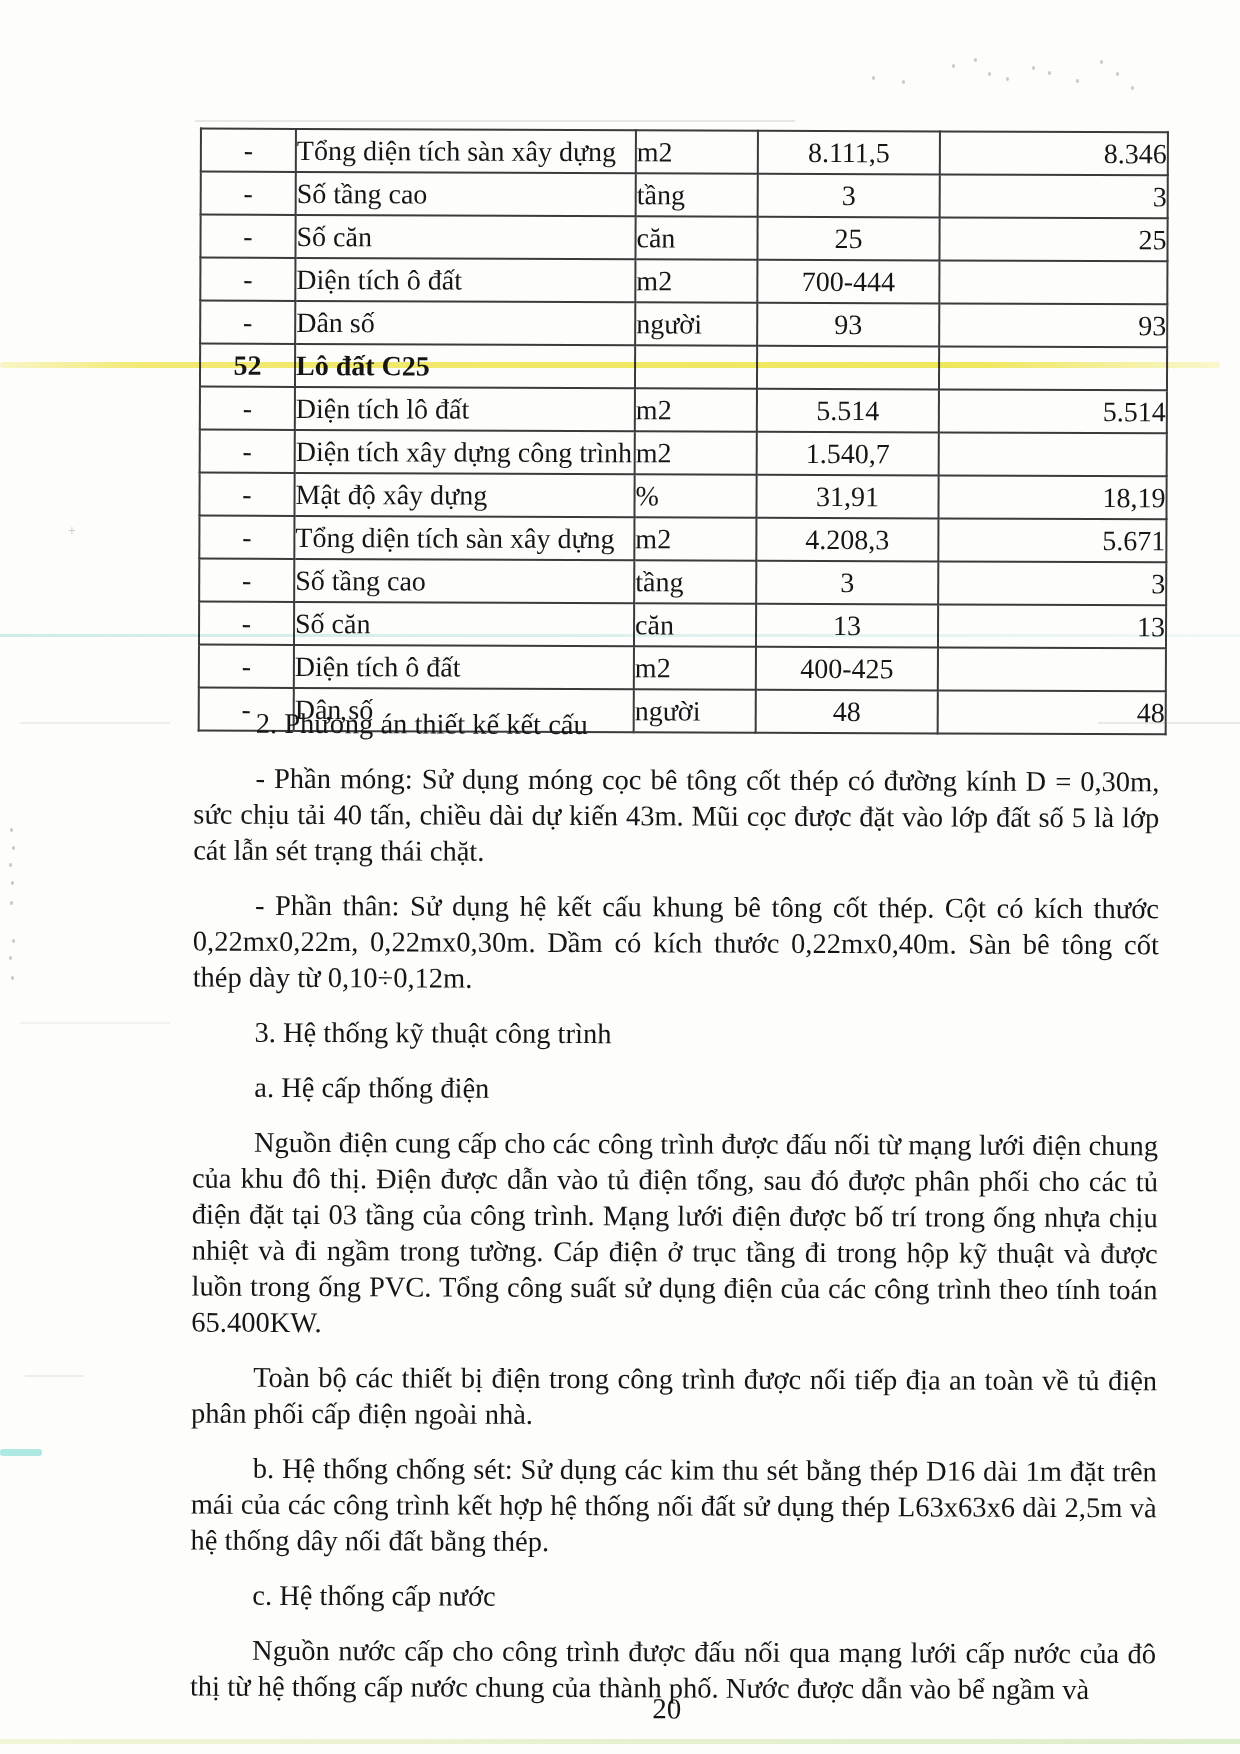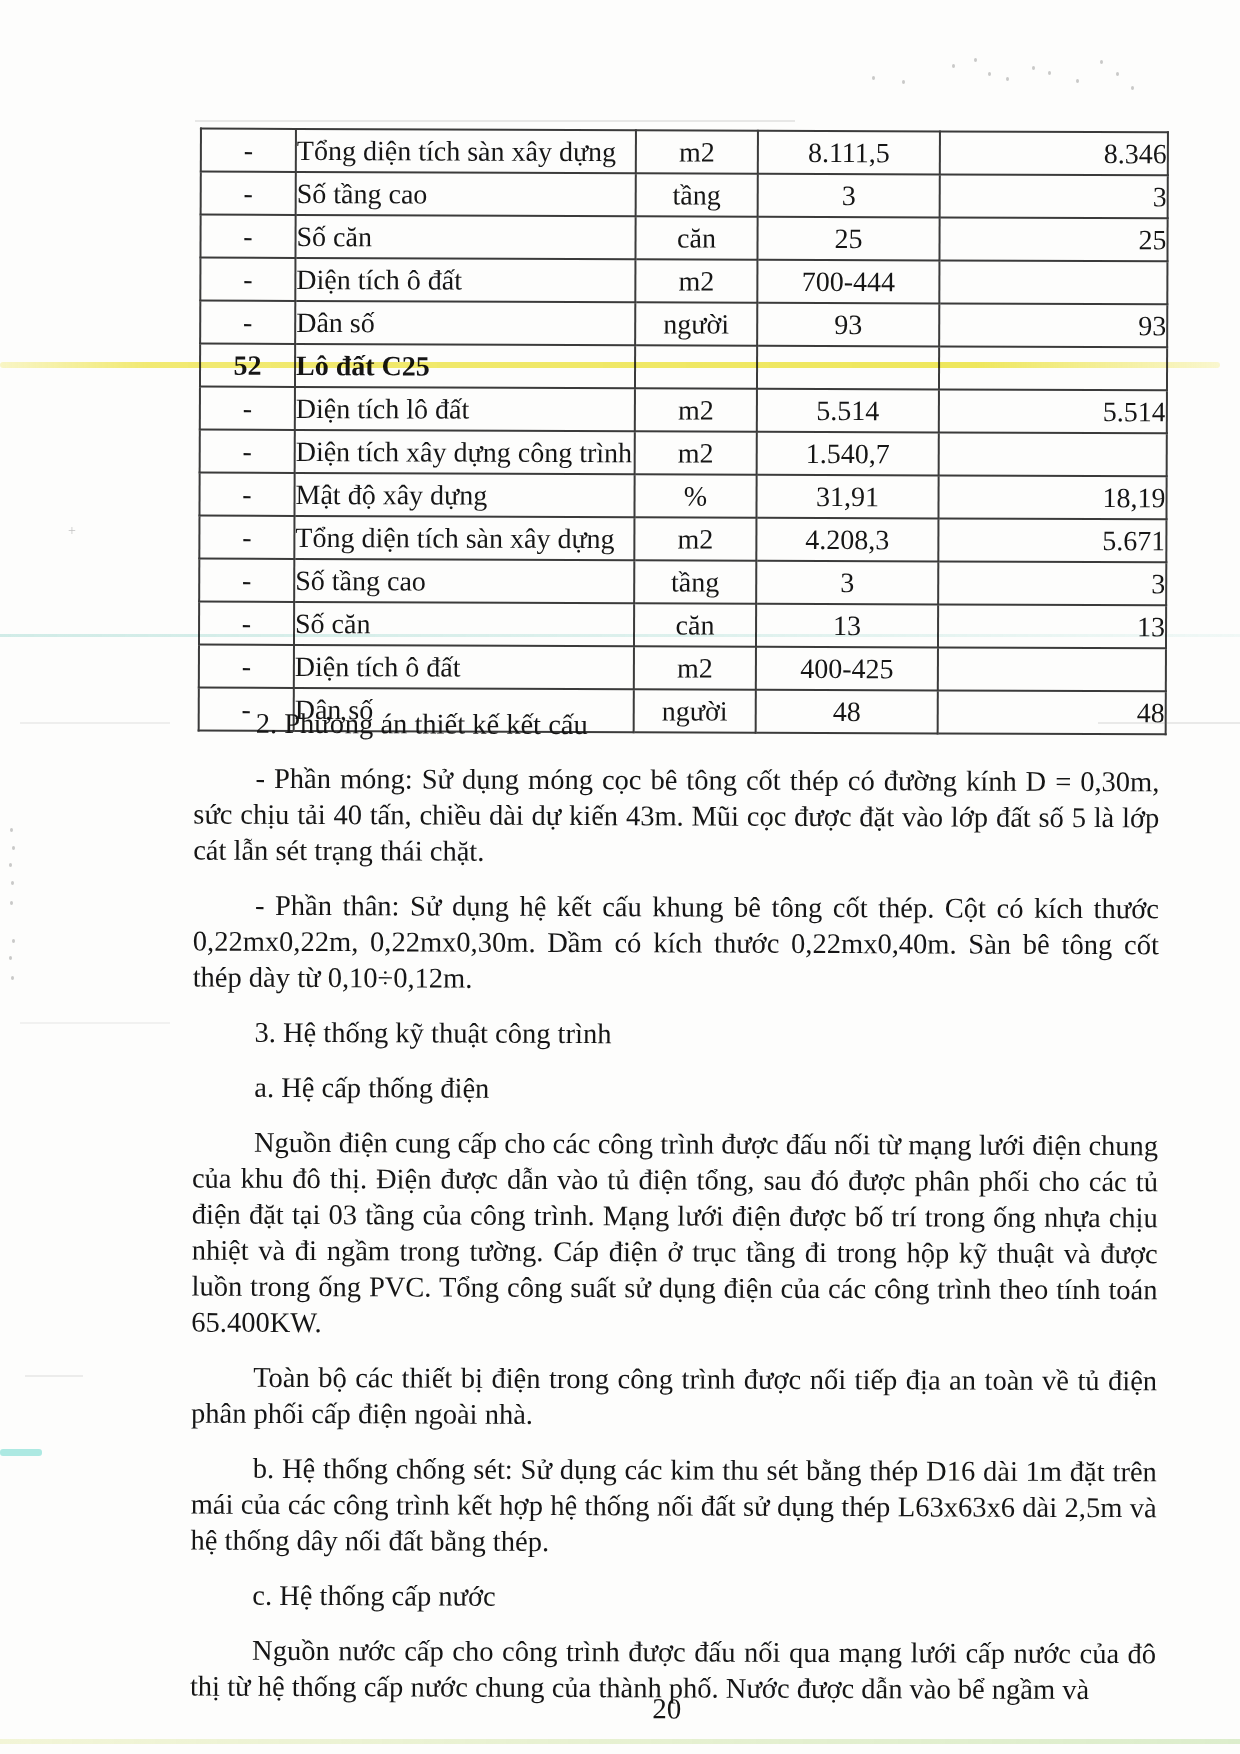--- a/index.html
+++ b/index.html
@@ -25,23 +25,23 @@
     width:967px;border-collapse:collapse;table-layout:fixed;
     font-size:28px;
   }
   table.land td{
     border:2px solid #3b3b3b;
     height:41px;padding:0;vertical-align:middle;
     overflow:hidden;white-space:nowrap;
   }
   td.c-no{text-align:center;}
   td.c-label{padding-left:13px;}
-  td.c-unit{text-align:center;}
+  td.c-unit{}
   td.c-v1{text-align:center;padding-right:17px;}
-  td.c-v2{text-align:right;padding-right:13px;border-radius:18px;}
+  td.c-v2{text-align:right;padding-right:13px;}
   tr.row-bold td{font-weight:bold;}
 
   
   .doc-text{
     position:absolute;left:196px;top:705px;width:966px;
     font-size:28.5px;line-height:36px;
   }
   .doc-text .block{margin:0 0 19px;text-indent:62px;}
   .doc-text .para{text-align:justify;}
 

